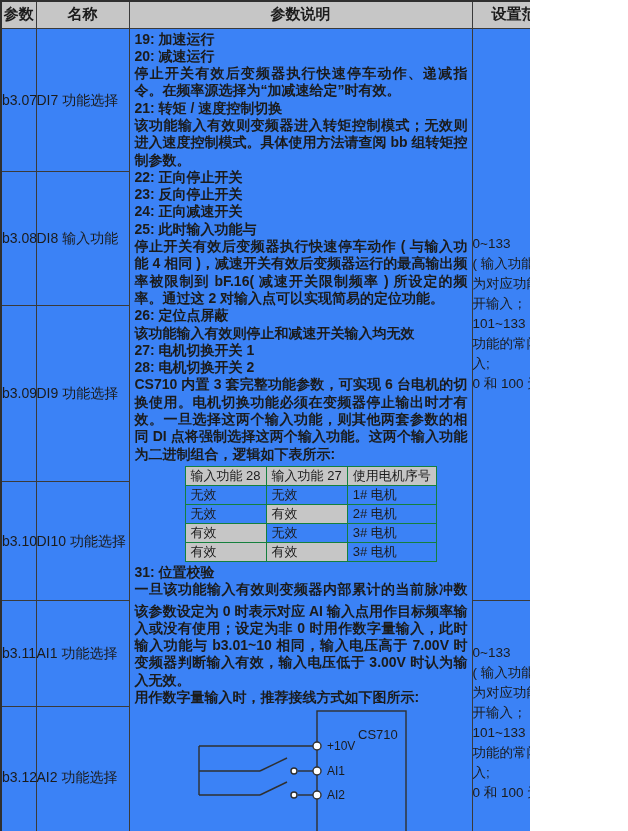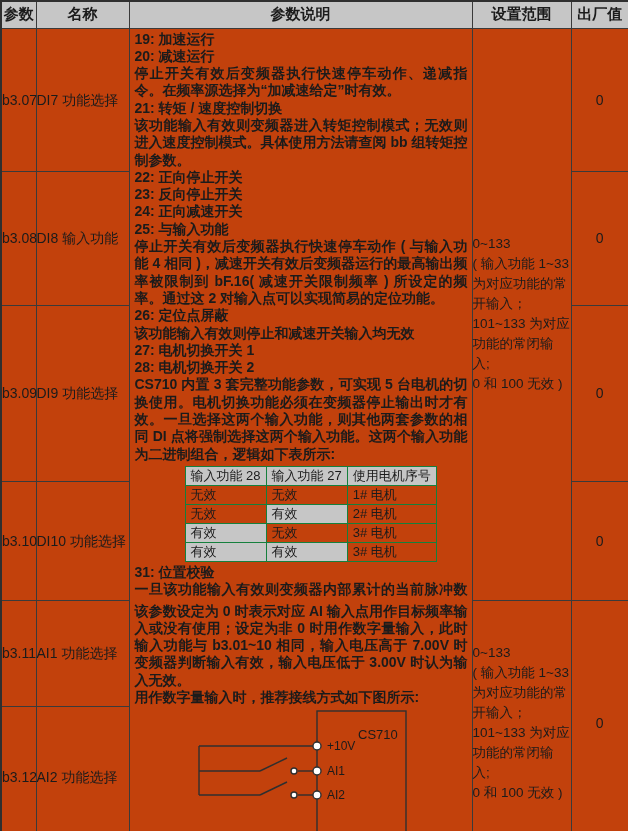--- a/index.html
+++ b/index.html
@@ -1,17 +1,17 @@
 <!DOCTYPE html>
 <html><head>
 <meta charset="utf-8">
 <style>
   html,body{margin:0;padding:0;background:#fff;color:#1b1b1b;
     font-family:"Liberation Sans",sans-serif;}
-  .page{width:628px;height:831px;overflow:hidden;background:#c2410c;}
+  .page{width:530px;height:831px;overflow:hidden;background:#3b82f6;}
   table.main{border-collapse:collapse;table-layout:fixed;width:628px;
     border:2px solid #2f2f2f;}
   table.main th,table.main td{border:1px solid #3a3a3a;vertical-align:middle;
     padding:0;box-sizing:border-box;}
   table.main thead th{height:27px;background:#c6c6c6;font-size:15px;
     font-weight:600;text-align:center;}
   td.param-cell{font-size:14px;padding-left:3px;}
   td.name-cell{font-size:14px;padding-left:2px;line-height:16px;}
   td.desc-cell{vertical-align:top;padding:0;}
   .desc-block1{height:571px;overflow:hidden;padding:2px 4px 0 5px;box-sizing:border-box;}
@@ -63,27 +63,27 @@
       <td class="desc-cell" rowspan="6">
         <div class="desc-block1">
           <div class="desc-p">19: 加速运行</div>
           <div class="desc-p">20: 减速运行</div>
           <div class="desc-p">停止开关有效后变频器执行快速停车动作、递减指令。在频率源选择为“加减速给定”时有效。</div>
           <div class="desc-p">21: 转矩 / 速度控制切换</div>
           <div class="desc-p">该功能输入有效则变频器进入转矩控制模式；无效则进入速度控制模式。具体使用方法请查阅 bb 组转矩控制参数。</div>
           <div class="desc-p">22: 正向停止开关</div>
           <div class="desc-p">23: 反向停止开关</div>
           <div class="desc-p">24: 正向减速开关</div>
-          <div class="desc-p">25: 与输入功能</div>
+          <div class="desc-p">25: 此时输入功能与</div>
           <div class="desc-p">停止开关有效后变频器执行快速停车动作 ( 与输入功能 4 相同 )，减速开关有效后变频器运行的最高输出频率被限制到 bF.16( 减速开关限制频率 ) 所设定的频率。通过这 2 对输入点可以实现简易的定位功能。</div>
           <div class="desc-p">26: 定位点屏蔽</div>
           <div class="desc-p">该功能输入有效则停止和减速开关输入均无效</div>
           <div class="desc-p">27: 电机切换开关 1</div>
           <div class="desc-p">28: 电机切换开关 2</div>
-          <div class="desc-p">CS710 内置 3 套完整功能参数，可实现 5 台电机的切换使用。电机切换功能必须在变频器停止输出时才有效。一旦选择这两个输入功能，则其他两套参数的相同 DI 点将强制选择这两个输入功能。这两个输入功能为二进制组合，逻辑如下表所示:</div>
+          <div class="desc-p">CS710 内置 3 套完整功能参数，可实现 6 台电机的切换使用。电机切换功能必须在变频器停止输出时才有效。一旦选择这两个输入功能，则其他两套参数的相同 DI 点将强制选择这两个输入功能。这两个输入功能为二进制组合，逻辑如下表所示:</div>
           <table class="motor">
             <tbody>
                   <tr>
               <th>输入功能 28</th>
               <th>输入功能 27</th>
               <th>使用电机序号</th>
             </tr>
             <tr>
               <td>无效</td>
               <td>无效</td>

